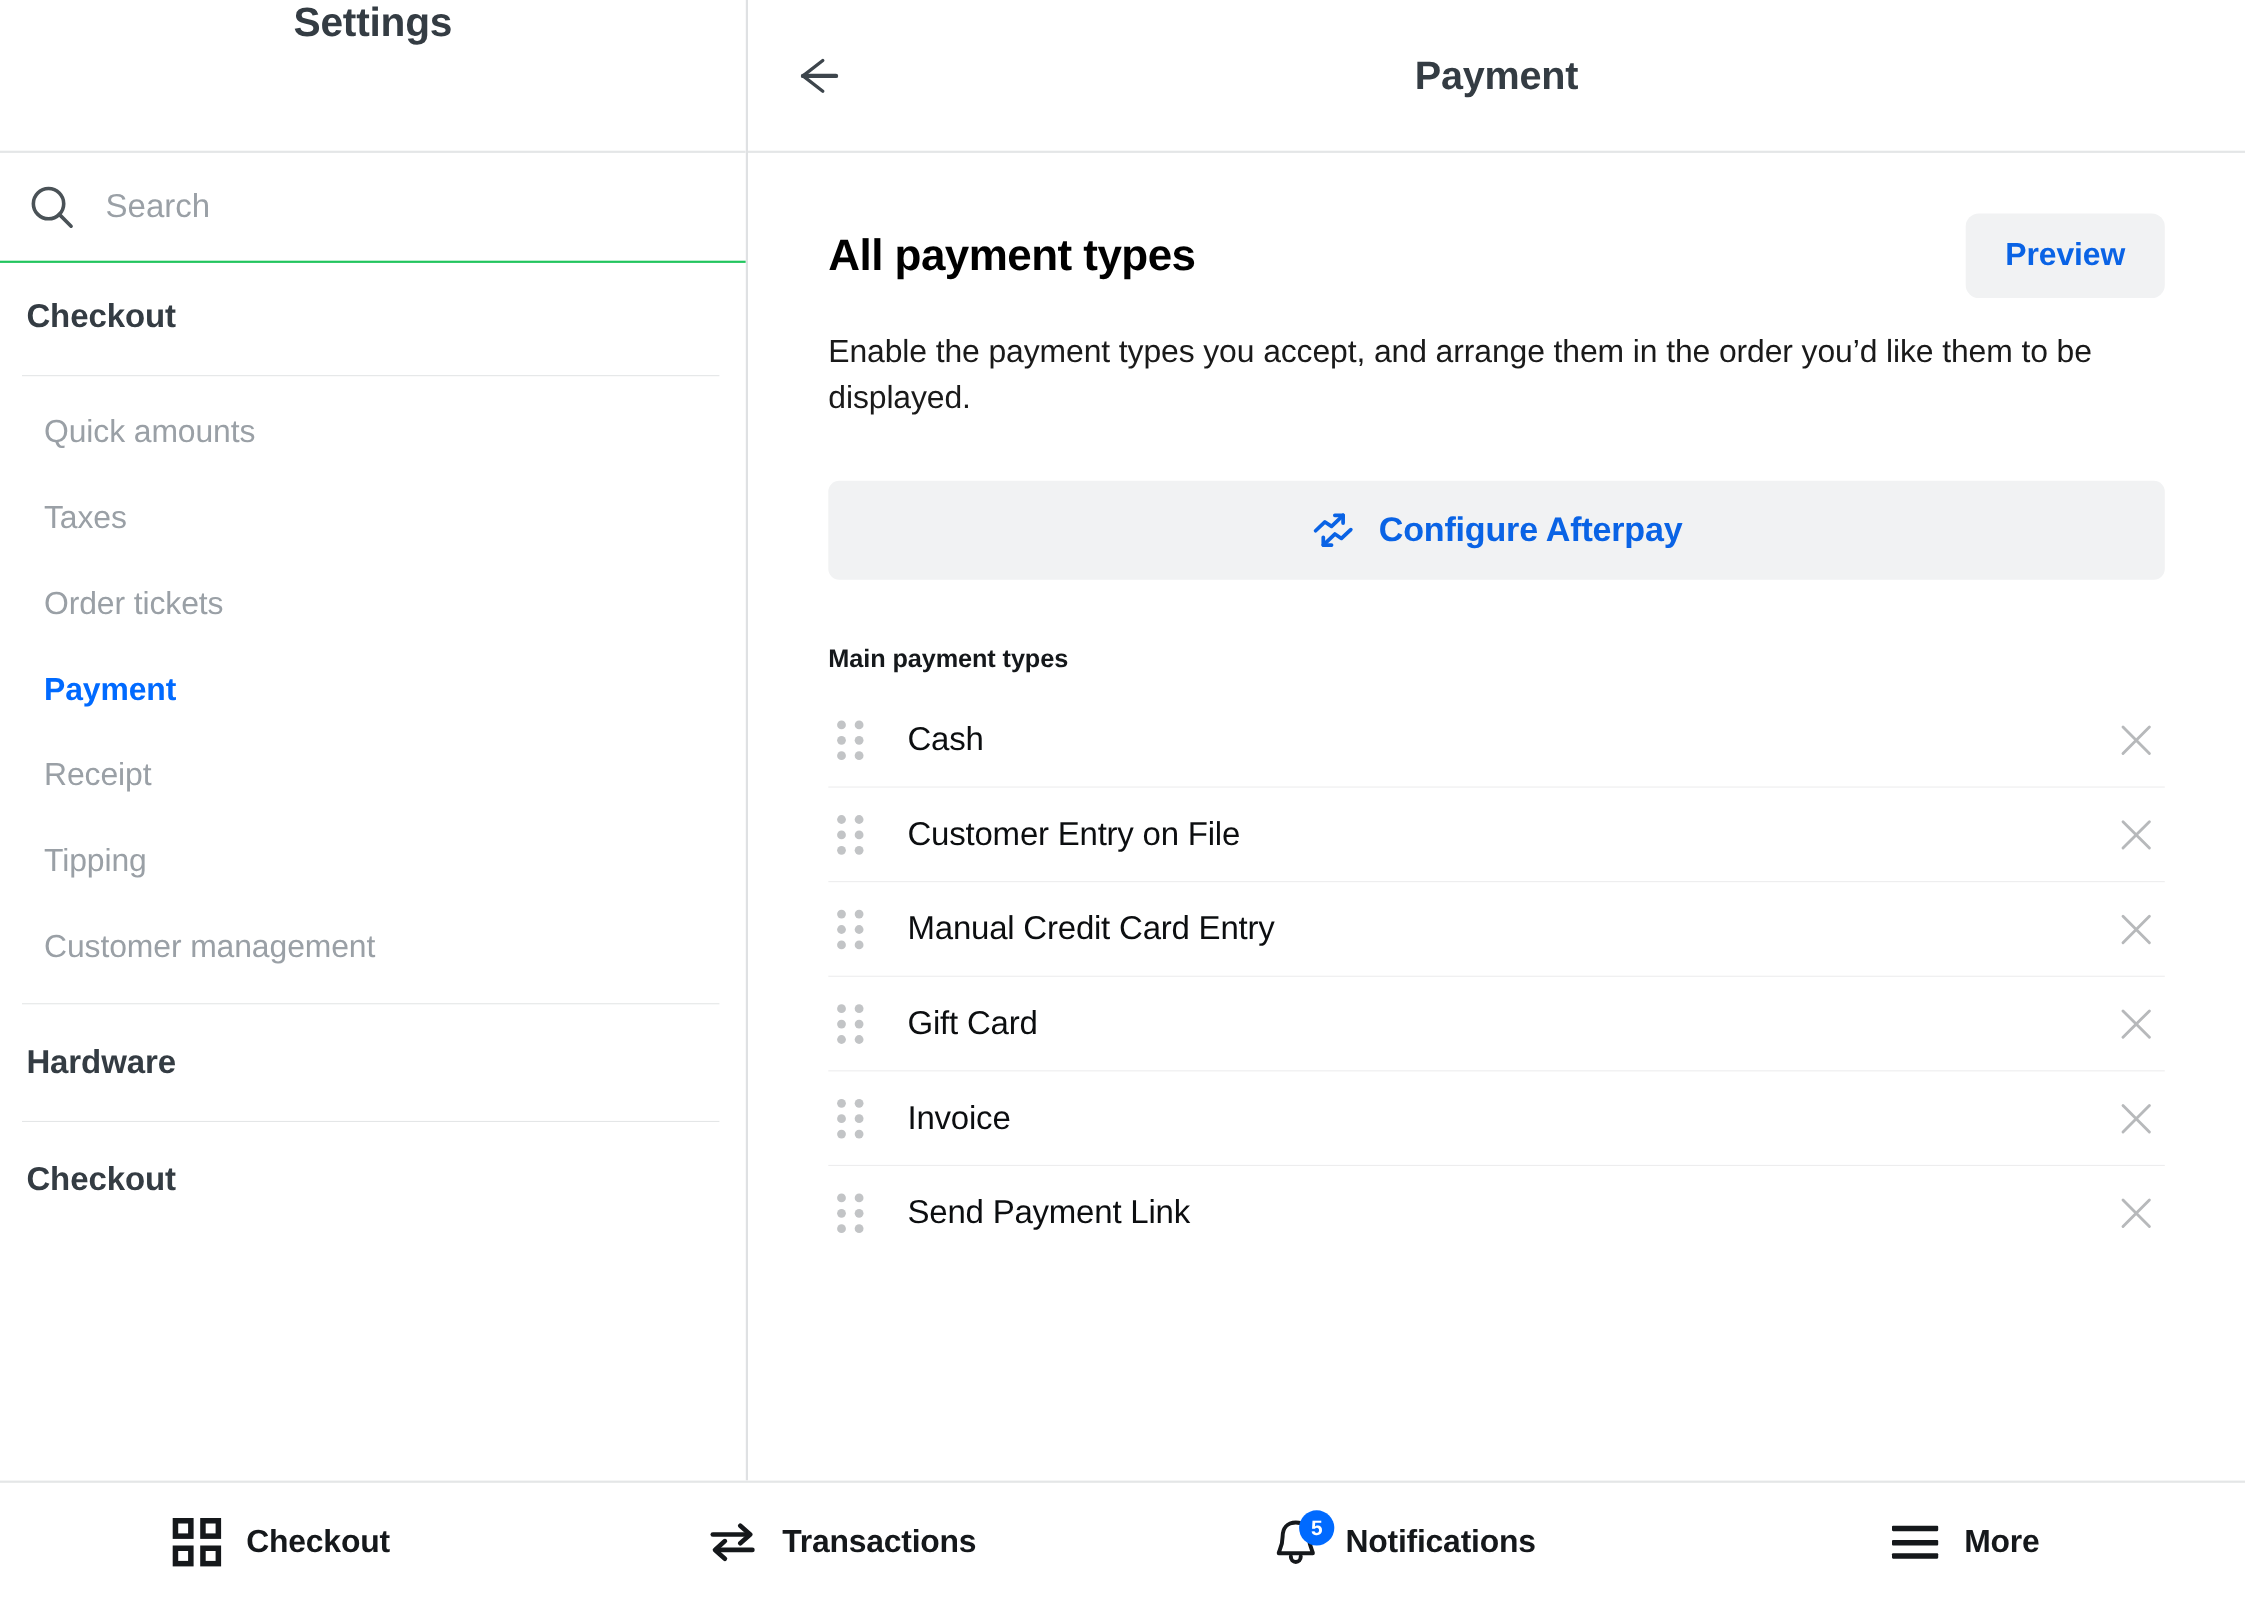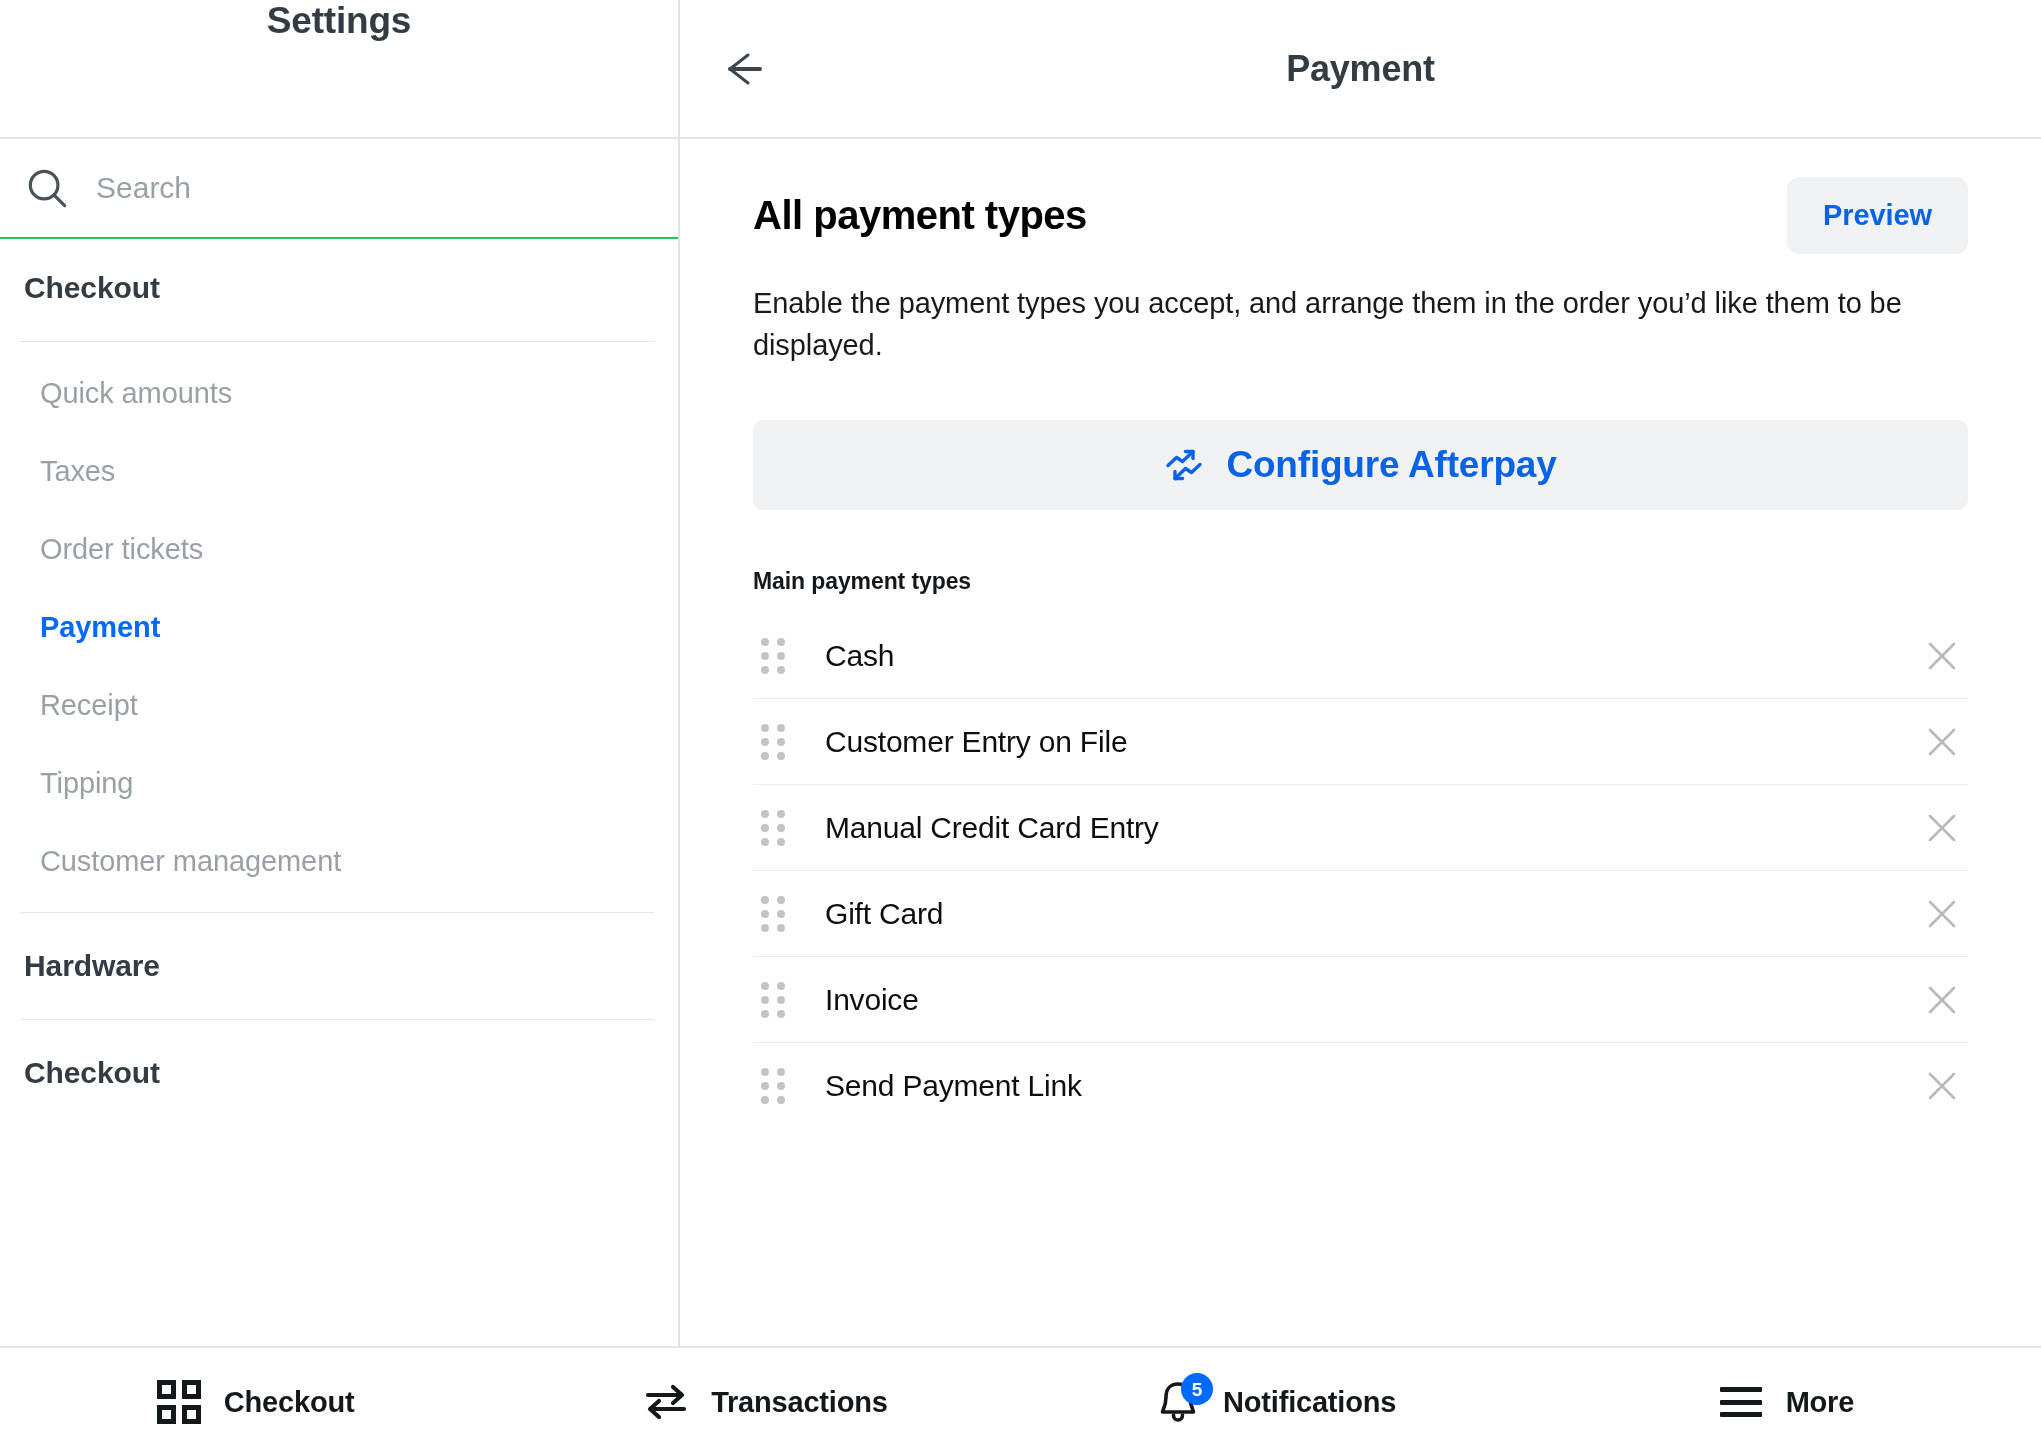--- a/index.html
+++ b/index.html
@@ -153,21 +153,21 @@
 
   .main-body {
     flex: 1 1 auto;
     overflow: hidden;
     padding: 0 73px;
   }
   .section-title-row {
     display: flex;
     align-items: center;
     justify-content: space-between;
-    padding-top: 38px;
+    padding-top: 55px;
   }
   .section-title {
     font-size: 40px;
     font-weight: 700;
     color: #000000;
     letter-spacing: -0.5px;
   }
   .preview-btn {
     background: #f1f2f3;
     border: none;
@@ -197,21 +197,21 @@
     border-radius: 10px;
     display: flex;
     align-items: center;
     justify-content: center;
     gap: 22px;
     cursor: pointer;
     font-family: "Liberation Sans", sans-serif;
   }
   .afterpay-label {
     color: #0a63e5;
-    font-size: 37px;
+    font-size: 31px;
     font-weight: 700;
     letter-spacing: -0.2px;
   }
 
   .group-label {
     margin-top: 58px;
     font-size: 23px;
     font-weight: 700;
     color: #15181b;
     letter-spacing: -0.1px;

